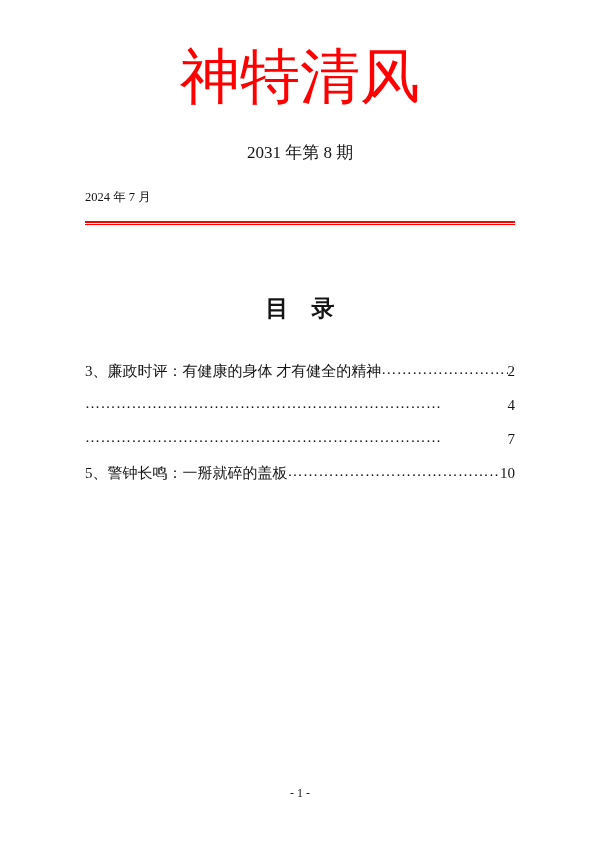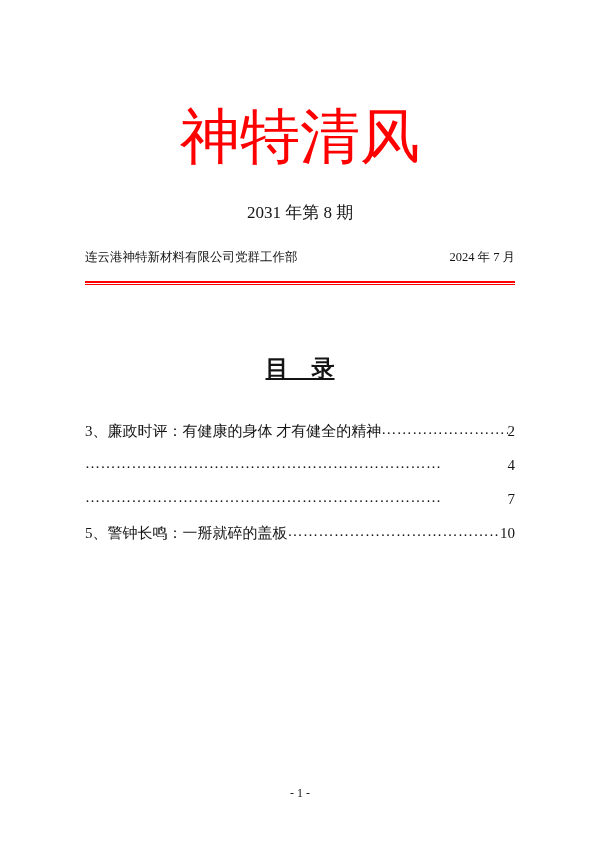--- a/index.html
+++ b/index.html
@@ -10,21 +10,21 @@
     margin: 0;
     background: #ffffff;
     box-sizing: border-box;
     padding: 0 85px;
     overflow: hidden;
     font-family: "Liberation Serif", "DejaVu Serif", serif;
     color: #141414;
   }
   .masthead-title {
     margin: 0;
-    padding-top: 104px;
+    padding-top: 44px;
     font-size: 60px;
     line-height: 66px;
     font-weight: 400;
     text-align: center;
     color: #ff0000;
     white-space: nowrap;
   }
   .issue-line {
     margin-top: 33px;
     font-size: 17px;
@@ -48,21 +48,20 @@
     border-top: 2px solid #ff0000;
     border-bottom: 1px solid #ff0000;
   }
   .toc-heading {
     margin: 70px 0 0 0;
     font-size: 23px;
     line-height: 27px;
     font-weight: 700;
     text-align: center;
     white-space: nowrap;
-    text-decoration: underline;
   }
   .toc-list { margin-top: 42px; }
   .toc-row {
     display: flex;
     align-items: baseline;
     font-size: 15px;
     line-height: 15px;
     margin-bottom: 19px;
   }
   .toc-label { flex: 0 0 auto; white-space: nowrap; }
@@ -92,21 +91,20 @@
 </head>
 <body>
 
 <div class="page">
 
   <h1 class="masthead-title">神特清风</h1>
 
   <div class="issue-line">2031 年第 8 期</div>
 
   <div class="publisher-row">
-    <span>连云港神特新材料有限公司党群工作部</span>
     <span>2024 年 7 月</span>
   </div>
 
   <div class="divider-rule"></div>
 
   <h2 class="toc-heading">目　录</h2>
 
   <div class="toc-list">
 
     <div class="toc-row">

